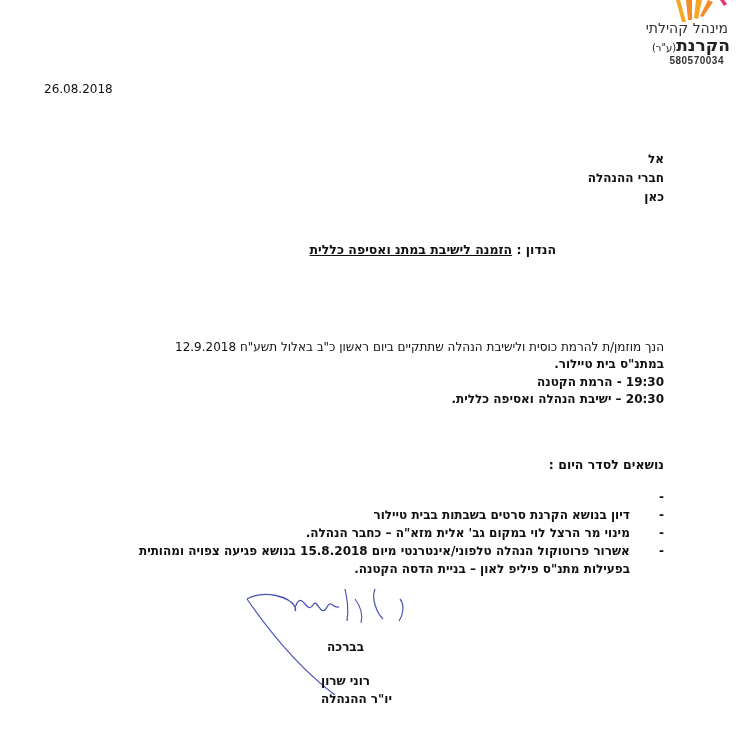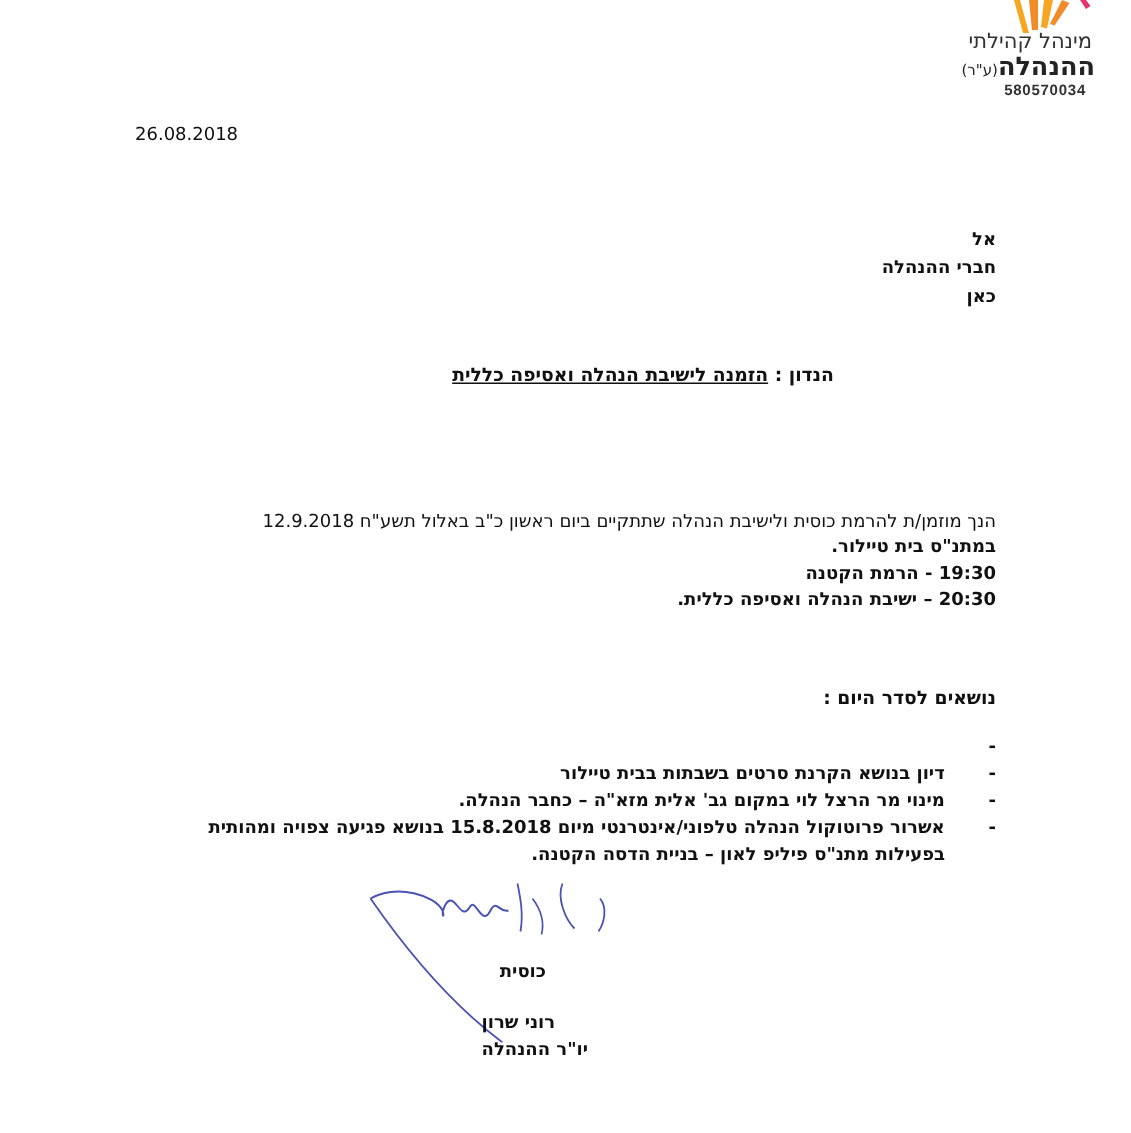--- a/index.html
+++ b/index.html
@@ -7,21 +7,21 @@
       width: 754px; height: 755px; background: #ffffff; position: relative; overflow: hidden;
       font-family: "DejaVu Sans", sans-serif; color: #111;
     }
     .abs { position: absolute; }
     .rtl { direction: rtl; text-align: right; }
     .logo { right: 8px; top: 0; width: 130px; height: 70px; }
     .logo-text1 { position: absolute; right: 18px; top: 20px; font-size: 14px; color: #333; direction: rtl; white-space: nowrap; margin-left: 28px; }
     .logo-text2 { position: absolute; right: 16px; top: 35px; font-size: 17px; font-weight: bold; color: #222; direction: rtl; white-space: nowrap; }
     .logo-text2 small { font-size: 10px; font-weight: normal; }
     .logo-text3 { position: absolute; right: 22px; top: 55px; font-size: 10px; color: #333; font-family: "Liberation Sans", sans-serif; letter-spacing: 0.5px; font-weight: bold; }
-    .date { left: 44px; top: 82px; font-size: 12px; font-family: "DejaVu Sans", sans-serif; margin-left: 46px; }
+    .date { left: 44px; top: 82px; font-size: 12px; font-family: "DejaVu Sans", sans-serif; }
     .to { right: 90px; top: 150px; font-size: 12px; font-weight: bold; line-height: 19px; }
     .subject { right: 198px; top: 242px; font-size: 12.5px; font-weight: bold; white-space: nowrap; }
     .subject u { text-decoration: underline; }
     .body-line { right: 90px; font-size: 12px; white-space: nowrap; }
     .b { font-weight: bold; }
     .agenda-title { right: 90px; top: 457px; font-size: 12.5px; font-weight: bold; white-space: nowrap; }
     .item { right: 90px; font-size: 12px; font-weight: bold; white-space: nowrap; line-height: 19px; }
     .item .dash { display: inline-block; width: 30px; text-align: right; }
     .sig { top: 585px; left: 235px; width: 190px; height: 110px; }
     .closing { right: 390px; top: 640px; font-size: 12px; font-weight: bold; white-space: nowrap; }
@@ -33,36 +33,36 @@
 <div class="abs logo">
   <svg width="130" height="24" style="position:absolute; top:0; left:0;">
     <path d="M60 0 L66 22 L70 22 L64 0 Z" fill="#f5a623"></path>
     <path d="M70 0 L72 20 L76 20 L76 0 Z" fill="#f28c28"></path>
     <path d="M80 0 L78 18 L82 19 L86 0 Z" fill="#f5a623"></path>
     <path d="M92 0 L84 16 L87 17 L97 2 Z" fill="#f28c28"></path>
     <path d="M104 0 L108 6 L111 4 L108 0 Z" fill="#e8326b"></path>
   </svg>
   <div class="logo-text1">מינהל קהילתי</div>
   <div class="logo-text2">
-    <span>ההנהלה</span><small>(ע"ר)</small>
+    <span>הקרנת</span><small>(ע"ר)</small>
   </div>
   <div class="logo-text3">580570034</div>
 </div>
 
 <div class="abs date">26.08.2018</div>
 
 <div class="abs rtl to">
   <div>אל</div>
   <div>חברי ההנהלה</div>
   <div>כאן</div>
 </div>
 
 <div class="abs rtl subject">
   <span>הנדון :</span>
-  <u>הזמנה לישיבת הנהלה ואסיפה כללית</u>
+  <u>הזמנה לישיבת במתנ ואסיפה כללית</u>
 </div>
 
 <div class="abs rtl body-line" style="top:340px;">הנך מוזמן/ת להרמת כוסית ולישיבת הנהלה שתתקיים ביום ראשון  כ"ב באלול תשע"ח 12.9.2018</div>
 <div class="abs rtl body-line b" style="top:357px;">במתנ"ס בית טיילור.</div>
 <div class="abs rtl body-line b" style="top:375px;">
   <span>19:30</span><span> - </span><span>הרמת הקטנה</span>
 </div>
 <div class="abs rtl body-line b" style="top:392px;">
   <span>20:30</span><span> – </span><span>ישיבת הנהלה ואסיפה כללית.</span>
 </div>
@@ -88,17 +88,17 @@
 
 <svg class="abs sig" viewBox="0 0 190 110">
   <path d="M12 14 C 30 4, 55 12, 60 22 C 62 28, 58 26, 62 18 C 68 8, 72 30, 78 20 C 82 12, 86 34, 92 22 C 96 14, 98 24, 104 22" fill="none" stroke="#4a52b8" stroke-width="1.3"></path>
   <path d="M12 14 C 30 40, 60 80, 100 110" fill="none" stroke="#4a52b8" stroke-width="1.2"></path>
   <path d="M110 4 C 112 14, 114 24, 112 36" fill="none" stroke="#4a52b8" stroke-width="1.2"></path>
   <path d="M140 4 C 136 14, 142 28, 148 34" fill="none" stroke="#4a52b8" stroke-width="1.2"></path>
   <path d="M165 14 C 170 20, 168 30, 164 36" fill="none" stroke="#4a52b8" stroke-width="1.2"></path>
   <path d="M120 14 C 126 22, 128 30, 126 38" fill="none" stroke="#4a52b8" stroke-width="1.1"></path>
 </svg>
 
-<div class="abs rtl closing">כוסית</div>
+<div class="abs rtl closing">בברכה</div>
 <div class="abs signer">
   <div style="direction:rtl;">רוני שרון</div>
   <div style="direction:rtl;">יו"ר ההנהלה</div>
 </div>
 
 </body></html>

